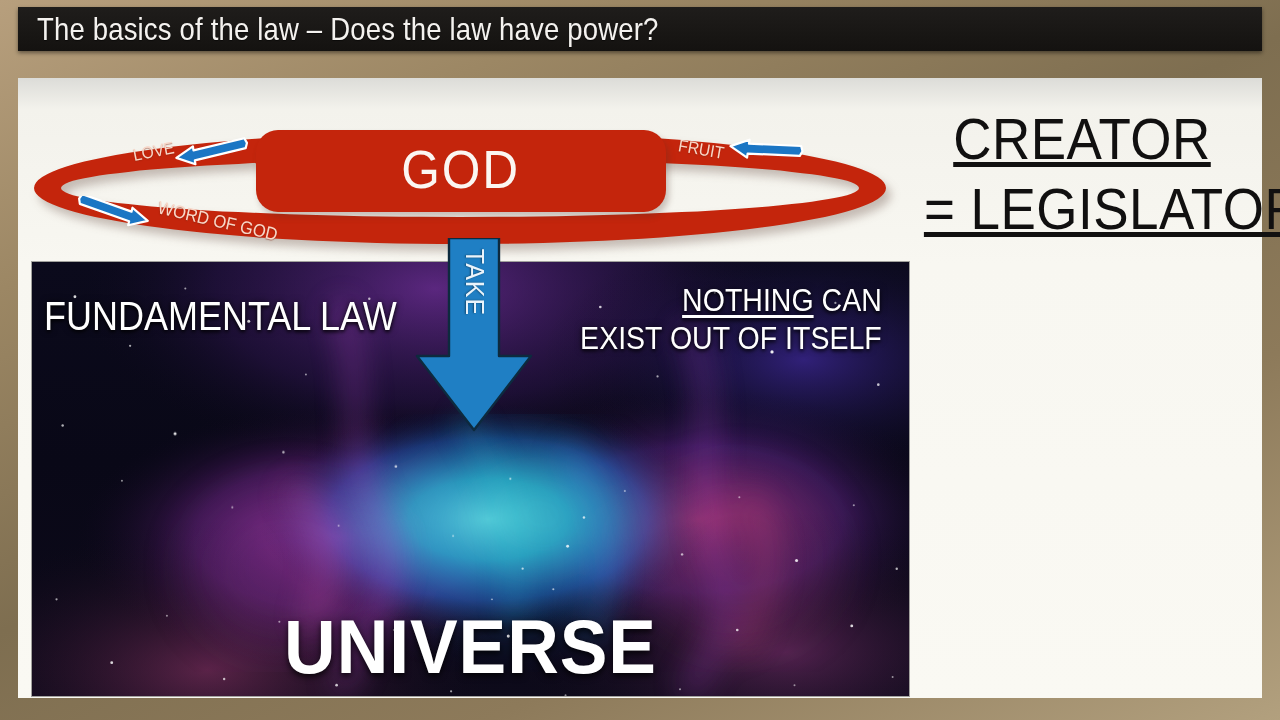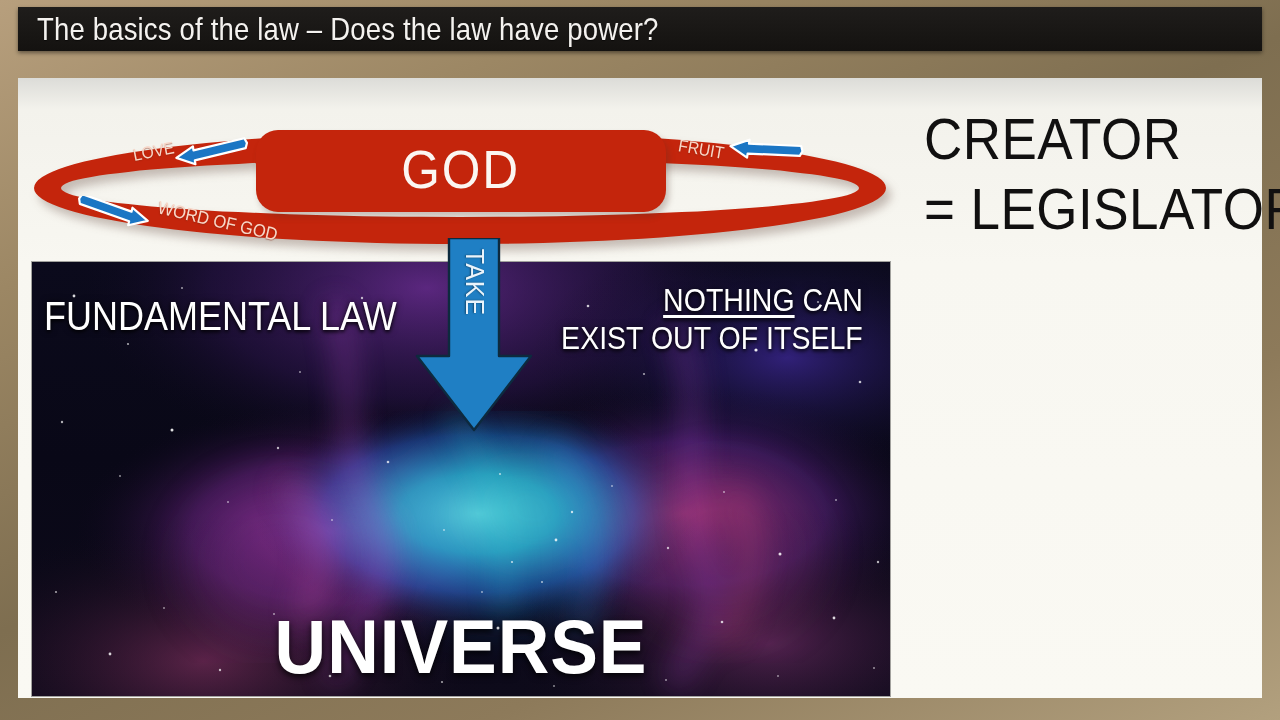--- a/index.html
+++ b/index.html
@@ -128,20 +128,21 @@
   
   #nebula {
     position: absolute;
     left: 32px;
     top: 262px;
     width: 858px;
     height: 434px;
     overflow: hidden;
     background: #05060f;
     box-shadow: 0 0 0 1px rgba(0,0,0,.35);
+    padding-left: 19px;
   }
   #nebula-bg { position: absolute; inset: 0; }
 
   .neb-text {
     position: absolute;
     color: #ffffff;
     font-weight: 400;
     white-space: nowrap;
     text-shadow: 0 2px 4px rgba(0,0,0,.85), 0 0 8px rgba(0,0,0,.6);
   }
@@ -199,22 +200,23 @@
     white-space: nowrap;
     text-shadow: 0 1px 2px rgba(0,0,0,.45);
   }
 
   
   #right-panel {
     position: absolute;
     left: 912px;
     top: 104px;
     width: 340px;
-    text-align: left;
+    text-align: center;
     color: #111010;
+    text-decoration: underline;
   }
   .rp-line {
     display: block;
     font-size: 57px;
     line-height: 70px;
     font-weight: 400;
     letter-spacing: 0.5px;
     transform: scaleX(0.93);
     white-space: nowrap;
   }

